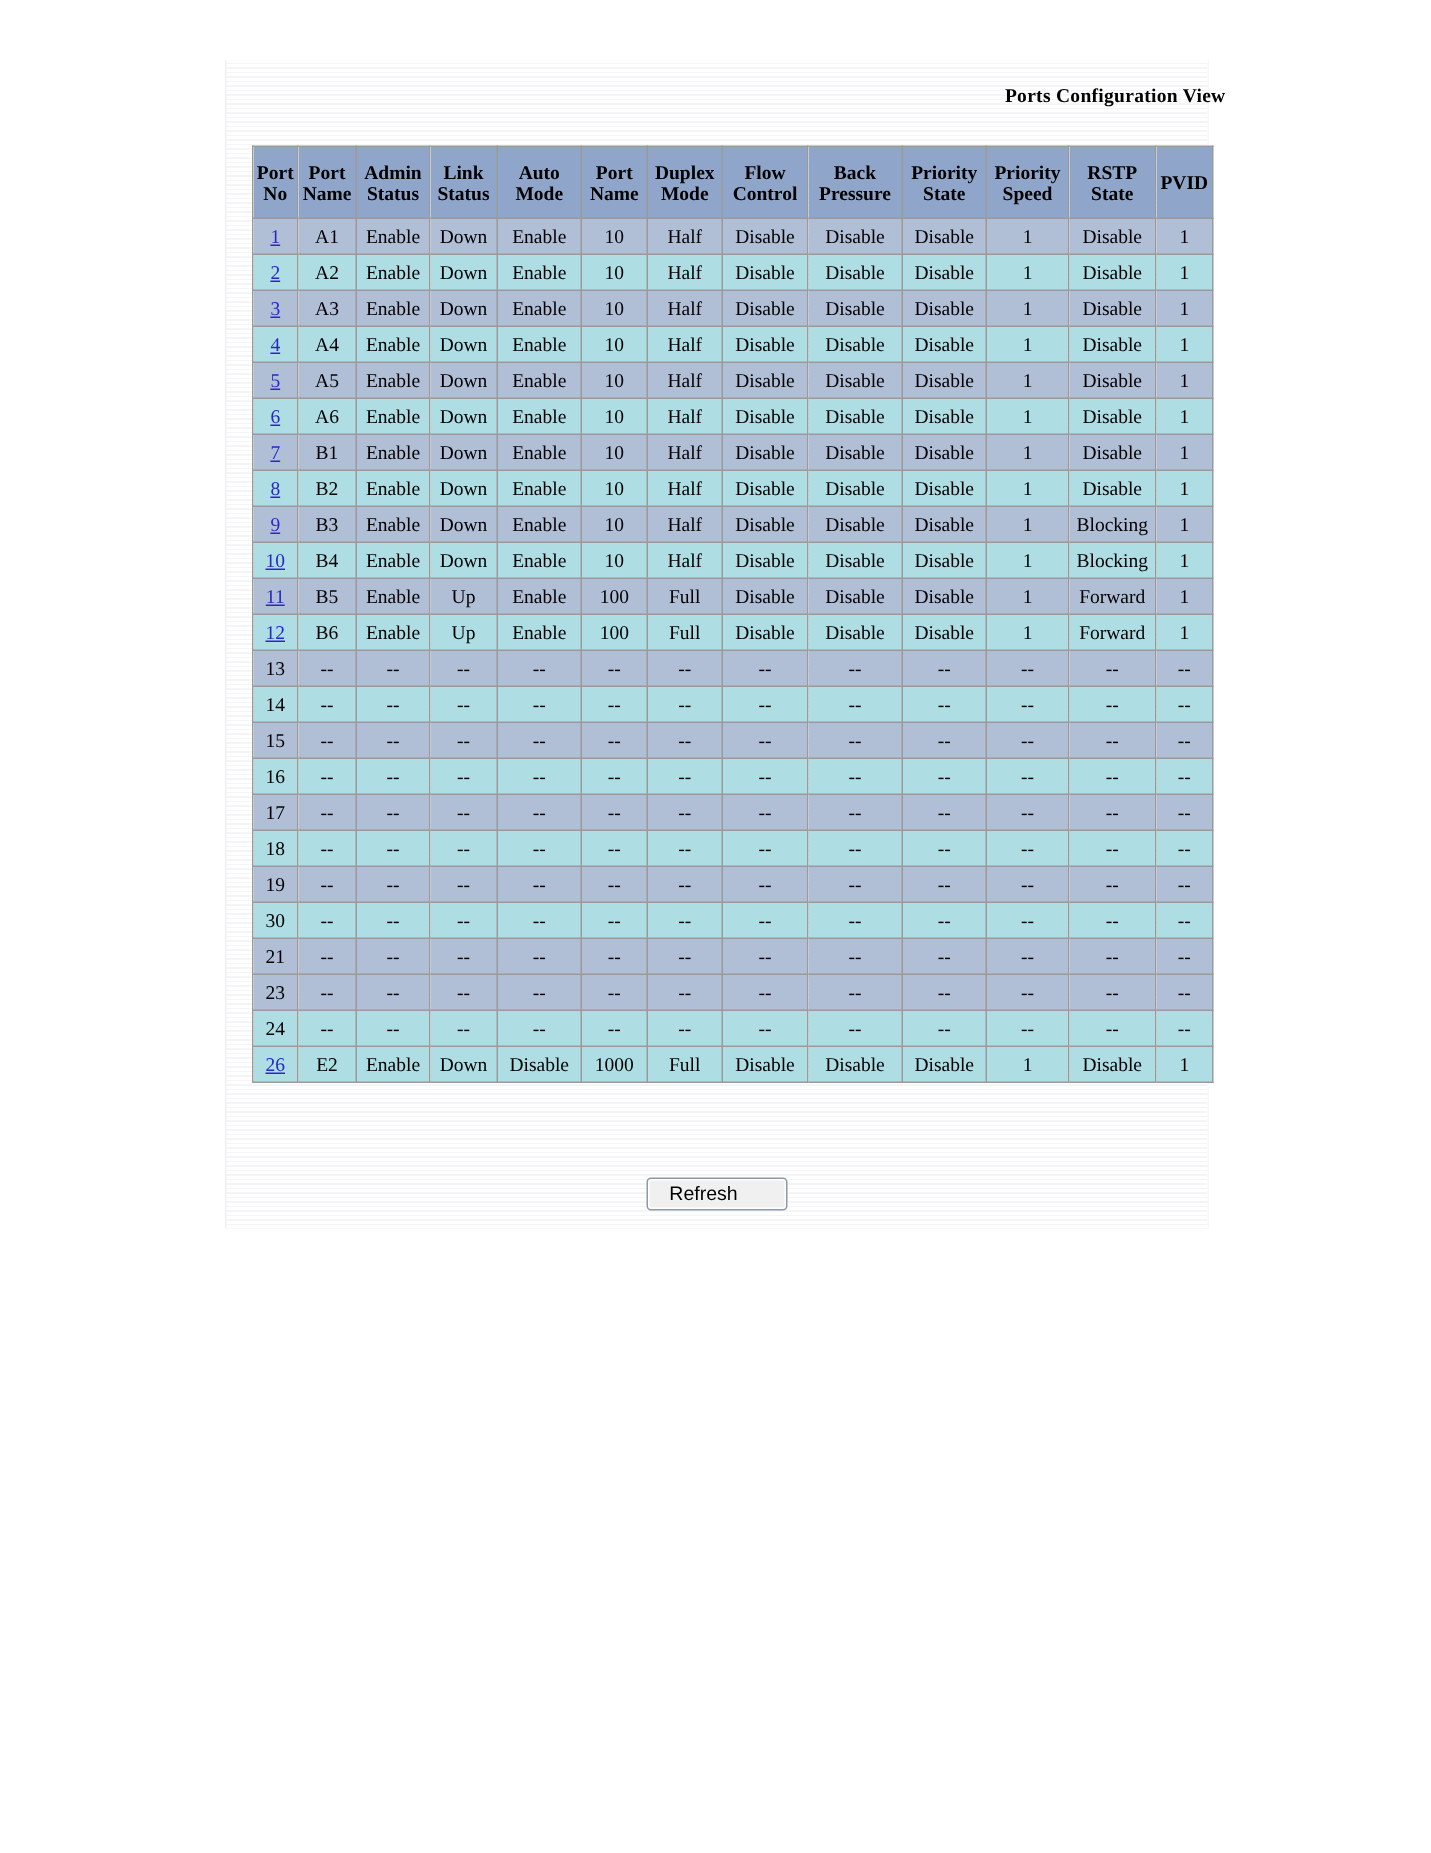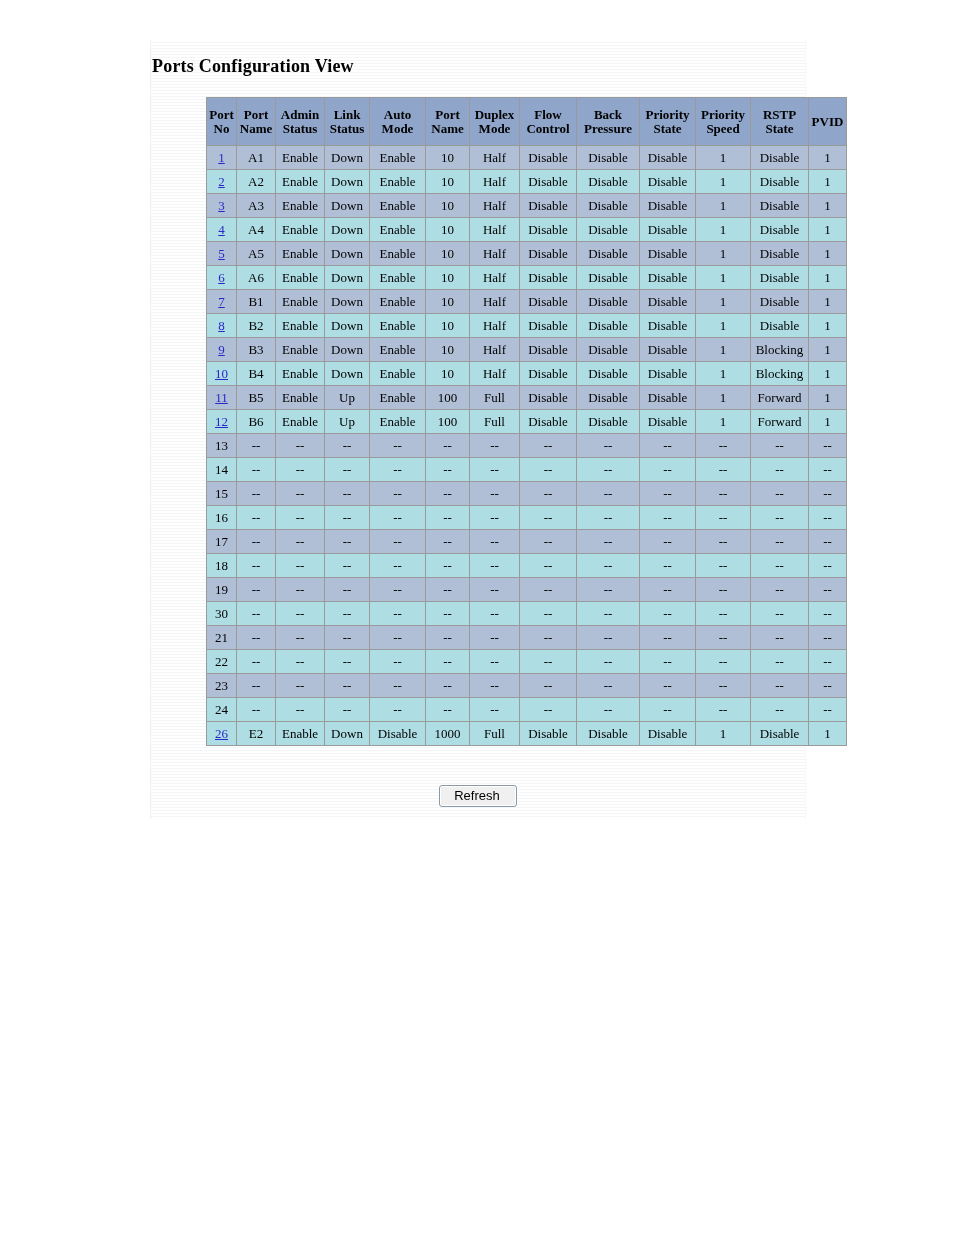--- a/index.html
+++ b/index.html
@@ -29,46 +29,45 @@
         #ffffff 0px,
         #ffffff 2px,
         #f4f5f7 2px,
         #f4f5f7 3px);
     border-left: 1px solid #f0f0f0;
     border-right: 1px solid #f7f7f7;
   }
 
   #page-title {
     position: absolute;
-    left: 1px;
+    left: 12px;
     top: 16px;
     width: 100%;
-    text-align: left;
+    text-align: right;
     font-family: "Liberation Serif", "DejaVu Serif", serif;
     font-weight: bold;
-    font-size: 18px;
+    font-size: 13px;
     color: #000000;
     letter-spacing: 0.2px;
   }
 
   #table-wrap {
     position: absolute;
     left: 17px;
     top: 57px;
     width: 642px;
   }
 
   table.ports {
     border-collapse: collapse;
     border-spacing: 0;
     table-layout: fixed;
     width: 640px;
     border: 1px solid #808080;
     font-size: 13px;
-    margin-left: 38px;
   }
 
   table.ports th,
   table.ports td {
     border: 1px solid #9a9a9a;
     text-align: center;
     vertical-align: middle;
     color: #000000;
     font-family: "Liberation Serif", "DejaVu Serif", serif;
     padding: 0;
@@ -124,21 +123,21 @@
     text-align: center;
   }
   #refresh-button {
     font-family: "Liberation Sans", "DejaVu Sans", sans-serif;
     font-size: 13px;
     color: #000000;
     background: #f0f0f0;
     border: 1px solid #8a9aa8;
     border-radius: 3px;
     box-shadow: inset 0 0 0 1px #ffffff;
-    padding: 2px 16px 3px 14px;
+    padding: 2px 32px 3px 14px;
     cursor: pointer;
   }
 </style>
 </head>
 <body>
 
 <div id="page-frame">
 
   <div id="page-title">Ports Configuration View</div>
 
@@ -523,35 +522,20 @@
             <td>--</td>
             <td>--</td>
             <td>--</td>
             <td>--</td>
             <td>--</td>
             <td>--</td>
             <td>--</td>
             <td>--</td>
             <td>--</td>
           </tr>
-          <tr class="even">
-            <td>22</td>
-            <td>--</td>
-            <td>--</td>
-            <td>--</td>
-            <td>--</td>
-            <td>--</td>
-            <td>--</td>
-            <td>--</td>
-            <td>--</td>
-            <td>--</td>
-            <td>--</td>
-            <td>--</td>
-            <td>--</td>
-          </tr>
           <tr class="odd">
             <td>23</td>
             <td>--</td>
             <td>--</td>
             <td>--</td>
             <td>--</td>
             <td>--</td>
             <td>--</td>
             <td>--</td>
             <td>--</td>

